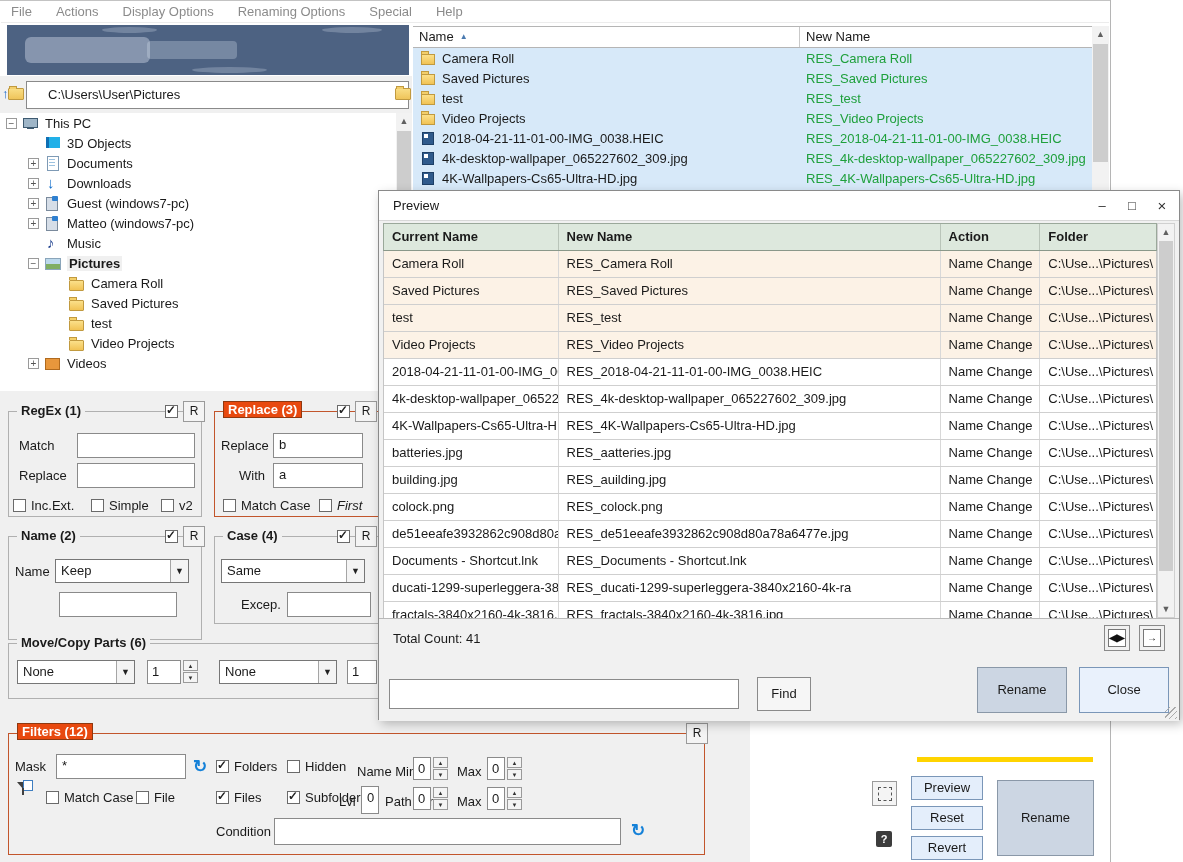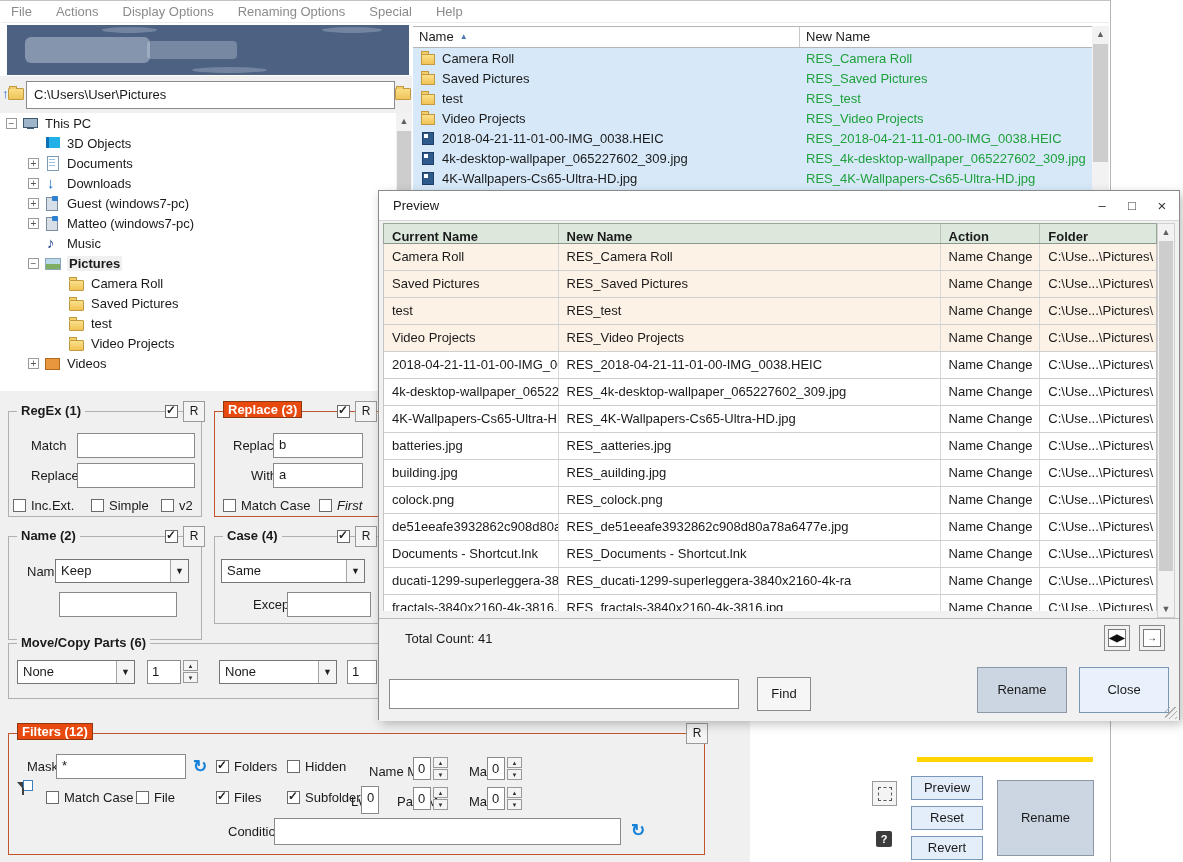--- a/index.html
+++ b/index.html
@@ -12,21 +12,21 @@
   .win-right-border{left:1110px;top:0;width:1px;height:862px;background:#b5b5b5;}
   .menubar{left:1px;top:1px;width:1108px;height:22px;background:#fff;display:flex;align-items:center;
            gap:24px;padding-left:10px;border-bottom:1px solid #ececec;box-sizing:border-box;}
   .menubar .mitem{color:#8b8b8b;font-size:13px;white-space:nowrap;}
 
   .banner{left:7px;top:25px;width:402px;height:50px;background:#4d6282;}
   .blob{position:absolute;background:rgba(215,224,238,.55);}
 
   .addr-strip{left:0;top:76px;width:412px;height:37px;background:#f0f0f0;}
   .addr-input{left:26px;top:81px;width:360px;height:26px;background:#fff;border:1px solid #8a8a8a;
-              line-height:26px;padding-left:7px;box-sizing:content-box;}
+              line-height:26px;padding-left:21px;box-sizing:content-box;}
   .upbtn{left:4px;top:84px;width:20px;height:18px;}
   .mini-folder{position:absolute;width:14px;height:10px;background:linear-gradient(#f9dd85,#efc45a);
                border:1px solid #c19a3f;border-radius:1px;}
   .mini-folder::before{content:'';position:absolute;top:-3px;left:0;width:6px;height:2px;
                background:#f3cf6b;border:1px solid #c19a3f;border-bottom:none;}
   .up-arrow{position:absolute;left:-2px;top:2px;color:#1565c8;font-weight:bold;font-size:13px;}
 
   
   .tree{left:0;top:113px;width:396px;height:326px;background:#fff;overflow:hidden;}
   .tree-row{height:20px;display:flex;align-items:center;white-space:nowrap;}
@@ -83,21 +83,21 @@
   .gbox{position:absolute;border:1px solid #b0b0b0;background:#f0f0f0;box-sizing:border-box;}
   .gbox.hl{border-color:#c2552b;}
   .gtitle{position:absolute;top:-9px;left:8px;background:#f0f0f0;padding:0 4px;font-weight:bold;font-size:13px;white-space:nowrap;}
   .gbox.hl .gtitle{background:#e8490f;color:#fff;border:1px solid #8f3810;top:-11px;}
   .rbtn{position:absolute;top:-11px;width:22px;height:21px;background:#f4f4f4;border:1px solid #9a9a9a;
         text-align:center;font-size:12px;line-height:19px;box-sizing:border-box;}
   .encb{position:absolute;top:-7px;}
   .cb{width:13px;height:13px;border:1px solid #6a6a6a;background:#fff;display:inline-block;position:relative;box-sizing:border-box;}
   .cb.checked::before{content:'✓';position:absolute;left:0px;top:-3px;font-size:12px;font-weight:bold;color:#222;}
   .cb-row{position:absolute;display:flex;align-items:center;gap:5px;white-space:nowrap;}
-  .flabel{position:absolute;white-space:nowrap;margin-left:12px;}
+  .flabel{position:absolute;white-space:nowrap;}
   .tinput{position:absolute;background:#fff;border:1px solid #8a8a8a;line-height:22px;padding-left:5px;
           box-sizing:border-box;overflow:hidden;white-space:nowrap;}
   .sel{position:absolute;background:#fff;border:1px solid #767676;line-height:22px;padding-left:5px;
        box-sizing:border-box;overflow:hidden;white-space:nowrap;}
   .sel::after{content:'▼';position:absolute;right:0;top:0;bottom:0;width:17px;text-align:center;
        font-size:9px;line-height:22px;border-left:1px solid #a5a5a5;background:#f4f4f4;color:#222;}
   .spin{position:absolute;}
   .spin .sval{position:absolute;left:0;top:0;background:#fff;border:1px solid #8a8a8a;box-sizing:border-box;
        padding-left:4px;line-height:21px;}
   .spin .arr{position:absolute;width:15px;height:11px;border:1px solid #9a9a9a;background:#f4f4f4;
@@ -120,21 +120,21 @@
            font-size:11px;text-align:center;line-height:16px;border-radius:2px;}
 
   
   .dialog{left:378px;top:190px;width:802px;height:530px;background:#f1f1f1;border:1px solid #8a8a8a;
           box-shadow:3px 4px 10px rgba(0,0,0,.25);z-index:50;box-sizing:border-box;}
   .dlg-titlebar{position:absolute;left:0;top:0;width:100%;height:30px;background:#fff;border-bottom:1px solid #d8d8d8;box-sizing:border-box;}
   .dlg-title{position:absolute;left:14px;top:7px;}
   .dlg-ctl{position:absolute;top:0;width:30px;height:29px;text-align:center;line-height:29px;color:#333;font-size:13px;}
   .dlg-table{position:absolute;left:4px;top:32px;width:774px;background:#fff;}
   .dlg-hrow{display:flex;background:#dde8dd;border:1px solid #9aa89a;border-bottom:1px solid #8a988a;
-            font-weight:bold;height:21px;box-sizing:border-box;}
+            font-weight:bold;height:28px;box-sizing:border-box;}
   .dlg-hcell{line-height:26px;padding-left:8px;box-sizing:border-box;border-right:1px solid #b9c4b9;overflow:hidden;white-space:nowrap;}
   .dlg-rows{height:367px;overflow:hidden;border-left:1px solid #c5c5c5;border-right:1px solid #c5c5c5;}
   .dlg-row{display:flex;height:27px;border-bottom:1px solid #cfcfcf;box-sizing:border-box;background:#fff;}
   .dlg-row.folder{background:#fcf2e6;}
   .dlg-cell{line-height:26px;padding-left:8px;box-sizing:border-box;border-right:1px solid #d8d8d8;
             overflow:hidden;white-space:nowrap;}
   .w-cn{width:175px;} .w-nn{width:383px;} .w-ac{width:100px;} .w-fo{width:116px;border-right:none!important;}
   .dlg-scroll{position:absolute;left:778px;top:32px;width:18px;height:395px;background:#f2f2f2;border:1px solid #d0d0d0;box-sizing:border-box;}
   .dlg-bottom{position:absolute;left:0;top:427px;width:100%;height:103px;background:#f1f1f1;border-top:1px solid #b9b9b9;box-sizing:border-box;}
   .iconbtn{position:absolute;width:26px;height:26px;background:#f1f1f1;border:1px solid #8a8a8a;box-sizing:border-box;}

